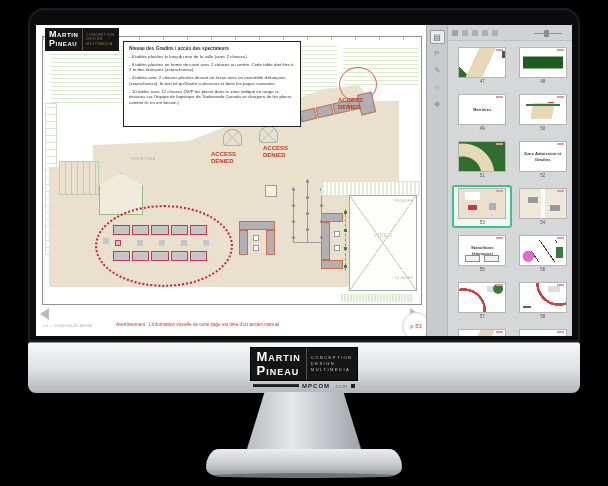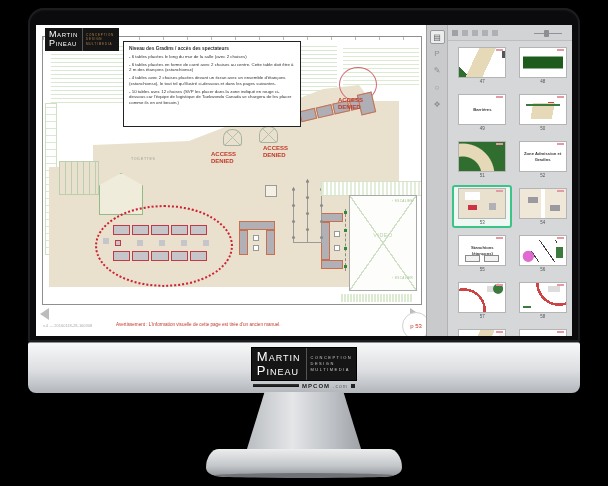--- a/index.html
+++ b/index.html
@@ -13,21 +13,21 @@
         border-radius:2px 2px 8px 8px;border-top:1px solid #8d9094;}
   .neck{left:246px;top:392px;width:116px;height:60px;background:linear-gradient(90deg,#b9bcc0,#e4e6e8 40%,#c2c5c9 70%,#9ea2a7);
         clip-path:polygon(16% 0,84% 0,100% 100%,0 100%);}
   .base{left:206px;top:449px;width:196px;height:28px;background:linear-gradient(#eceded,#c4c7ca 60%,#8f9398);
         border-radius:14px 14px 18px 18px / 20px 20px 10px 10px;}
   .base-lip{left:214px;top:473px;width:180px;height:5px;background:#6f7377;border-radius:50%;}
 
   
   .brand{left:0;top:0;right:0;bottom:0;display:flex;flex-direction:column;align-items:center;justify-content:center;}
   .brand-box{display:flex;background:#151515;border:1px solid #000;}
-  .brand-names{padding:2px 5px;color:#fff;font-weight:normal;letter-spacing:1px;font-size:9px;line-height:1.05;}
+  .brand-names{padding:2px 5px;color:#fff;font-weight:bold;letter-spacing:1px;font-size:9px;line-height:1.05;}
   .brand-names div::first-letter{font-size:13px;}
   .brand-names div{text-transform:uppercase;}
   .brand-tag{border-left:1px solid #555;padding:3px 4px;color:#c9cacb;font-size:4px;letter-spacing:1.5px;line-height:1.5;display:flex;flex-direction:column;justify-content:center;}
   .brand-url{display:flex;align-items:center;gap:3px;margin-top:2px;font-size:6px;color:#222;font-weight:bold;letter-spacing:1px;}
   .brand-url .rule{width:46px;height:3px;background:linear-gradient(#333,#111);}
   .brand-url .dotcom{color:#666;font-weight:normal;font-size:5px;}
   .brand-url .sq{width:4px;height:4px;background:#222;}
 
   
   .screen{left:36px;top:25px;width:536px;height:311px;background:#fff;overflow:hidden;}

